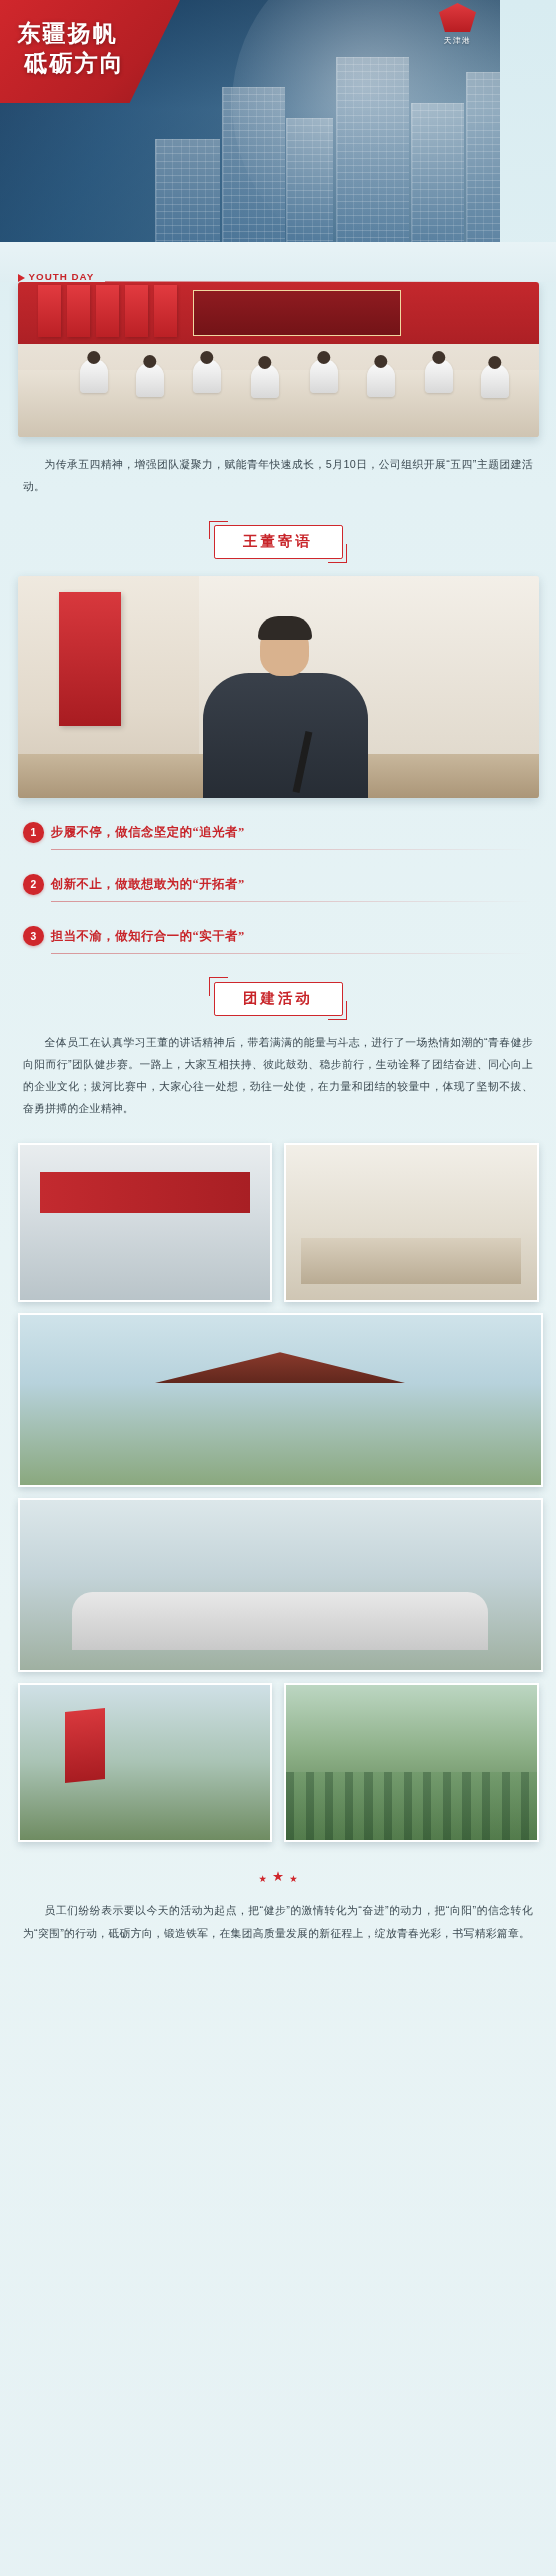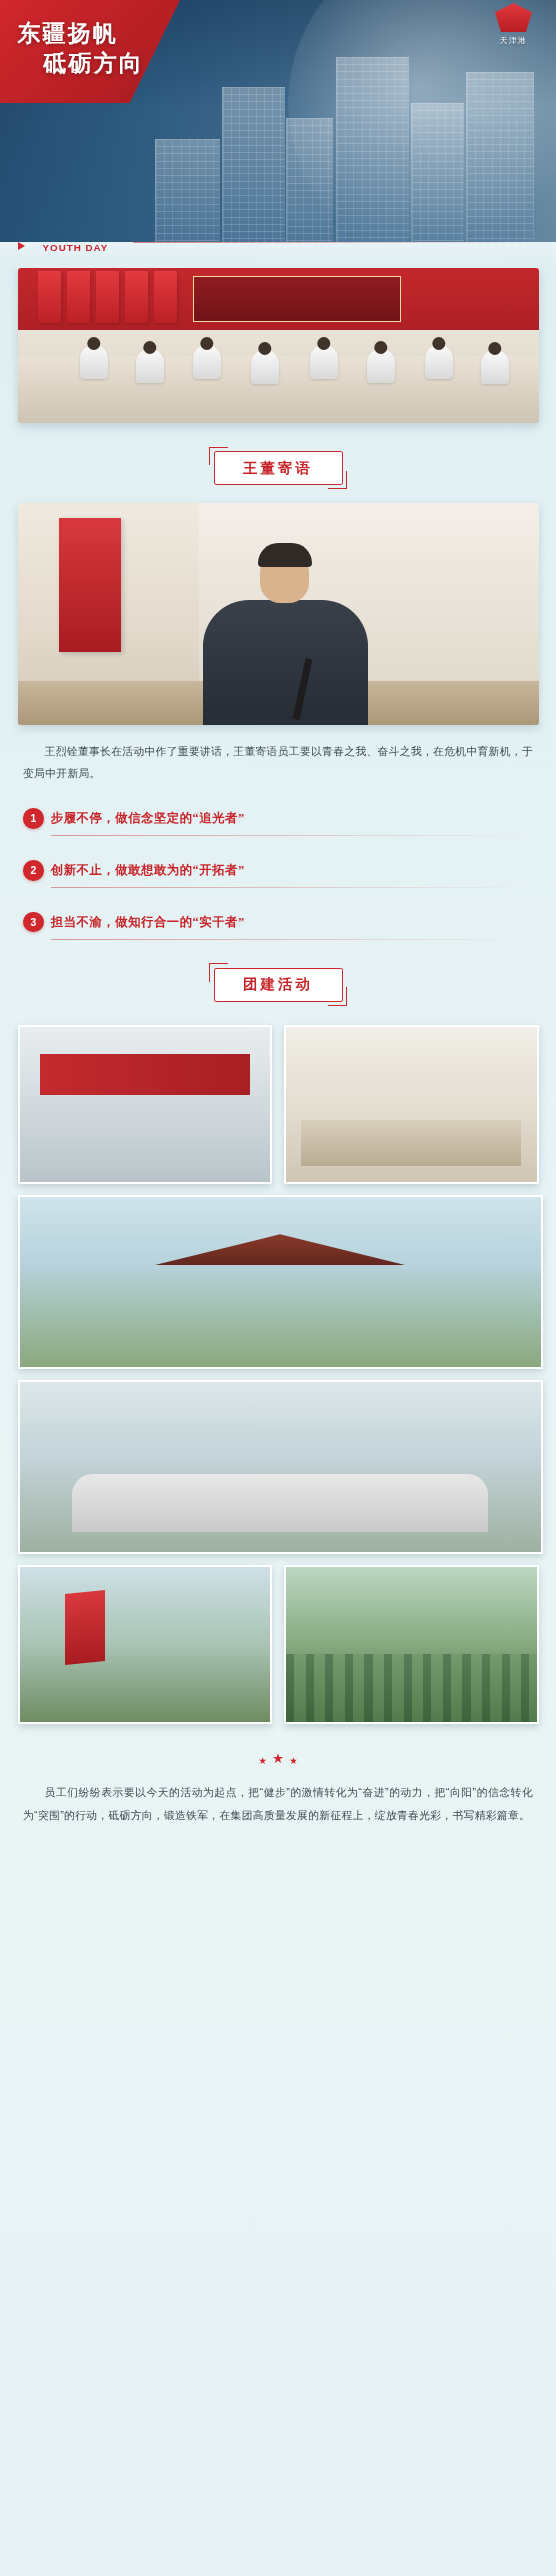--- a/index.html
+++ b/index.html
@@ -17,21 +17,21 @@
     width: 556px;
     min-height: 4098px;
     position: relative;
     background: linear-gradient(180deg, #d8ecf1 0%, #e3f1f4 12%, #e9f4f5 40%, #e5f1f4 70%, #d9ecf1 100%);
     overflow: hidden;
   }
 
   
   .hero {
     position: relative;
-    width: 556px;
+    width: 500px;
     height: 242px;
     background:
       linear-gradient(180deg, rgba(10,40,70,0.55) 0%, rgba(12,48,82,0.30) 45%, rgba(18,60,95,0.45) 100%),
       linear-gradient(115deg, #2a4f72 0%, #3d6d94 28%, #5a87a8 55%, #7ea6bf 78%, #a9c6d6 100%);
     overflow: hidden;
   }
   
   .bld {
     position: absolute;
     bottom: 0;
@@ -71,21 +71,21 @@
     left: 17.5px;
     top: 18.5px;
     color: #fff;
     font-family: "Liberation Serif", serif;
     font-weight: bold;
     letter-spacing: 2.1px;
     line-height: 1.32;
     text-shadow: 0 1px 4.1px rgba(0,0,0,0.35);
   }
   .hero-title .l1 { font-size: 23px; display: block; }
-  .hero-title .l2 { font-size: 23px; display: block; margin-left: 26px; }
+  .hero-title .l2 { font-size: 23px; display: block; margin-left: 7px; }
 
   .hero-logo {
     position: absolute;
     right: 24px;
     top: 3px;
     text-align: center;
     color: #fff;
   }
   .hero-logo .mark {
     width: 37px;
@@ -97,26 +97,26 @@
   }
   .hero-logo .mark-text {
     font-size: 7.7px;
     letter-spacing: 1.5px;
     text-shadow: 0 0.5px 2.1px rgba(0,0,0,0.4);
   }
 
   
   .youthbar {
     position: relative;
-    height: 26px;
+    height: 40px;
     background: linear-gradient(180deg, #e8f3f6, #dfeef2);
     display: flex;
-    align-items: flex-start;
+    align-items: flex-end;
     padding-left: 17.5px;
-    gap: 18px;
+    gap: 4px;
   }
   .youthbar .arrow {
     width: 0; height: 0;
     border-top: 4.6px solid transparent;
     border-bottom: 4.6px solid transparent;
     border-left: 7.7px solid #d1272c;
   }
   .youthbar .txt {
     color: #c8252a;
     font-size: 9.8px;
@@ -499,39 +499,39 @@
       <div class="mp-person" style="left:118px;top:81px;"></div>
       <div class="mp-person" style="left:175px;top:77px;"></div>
       <div class="mp-person" style="left:233px;top:82px;"></div>
       <div class="mp-person" style="left:292px;top:77px;"></div>
       <div class="mp-person" style="left:349px;top:81px;"></div>
       <div class="mp-person" style="left:407px;top:77px;"></div>
       <div class="mp-person" style="left:463px;top:82px;"></div>
     </div>
   </div>
 
+  <p class="para">为传承五四精神，增强团队凝聚力，赋能青年快速成长，5月10日，公司组织开展“五四”主题团建活动。</p>
 
   <div class="plate">
     <div class="bg"></div>
     <div class="t">王董寄语</div>
   </div>
 
   <div class="photo-wrap" style="margin-top:17.5px;">
     <div class="boss-photo">
       <div class="bp-wall"></div>
       <div class="bp-flagblock"></div>
       <div class="bp-table"></div>
       <div class="bp-man-body"></div>
       <div class="bp-man-head"></div>
       <div class="bp-man-hair"></div>
       <div class="bp-mic"></div>
     </div>
   </div>
 
-  <p class="para">王烈铨董事长在活动中作了重要讲话，王董寄语员工要以青春之我、奋斗之我，在危机中育新机，于变局中开新局。</p>
 
   <div class="point">
     <div class="point-head">
       <div class="point-badge">1</div>
       <div class="point-title">步履不停，做信念坚定的“追光者”</div>
     </div>
     <div class="point-underline"></div>
   </div>
 
   <div class="point">
@@ -548,20 +548,21 @@
       <div class="point-title">担当不渝，做知行合一的“实干者”</div>
     </div>
     <div class="point-underline"></div>
   </div>
 
   <div class="plate" style="">
     <div class="bg"></div>
     <div class="t">团建活动</div>
   </div>
 
+  <p class="para">全体员工在认真学习王董的讲话精神后，带着满满的能量与斗志，进行了一场热情如潮的“青春健步 向阳而行”团队健步赛。一路上，大家互相扶持、彼此鼓劲、稳步前行，生动诠释了团结奋进、同心向上的企业文化；拔河比赛中，大家心往一处想，劲往一处使，在力量和团结的较量中，体现了坚韧不拔、奋勇拼搏的企业精神。</p>
 
   <div class="gallery">
     <div class="grow">
       <div class="tile sc-banner"></div>
       <div class="tile sc-room"></div>
     </div>
     <div class="gfull">
       <div class="tile sc-pavilion"></div>
     </div>
     <div class="gfull">

